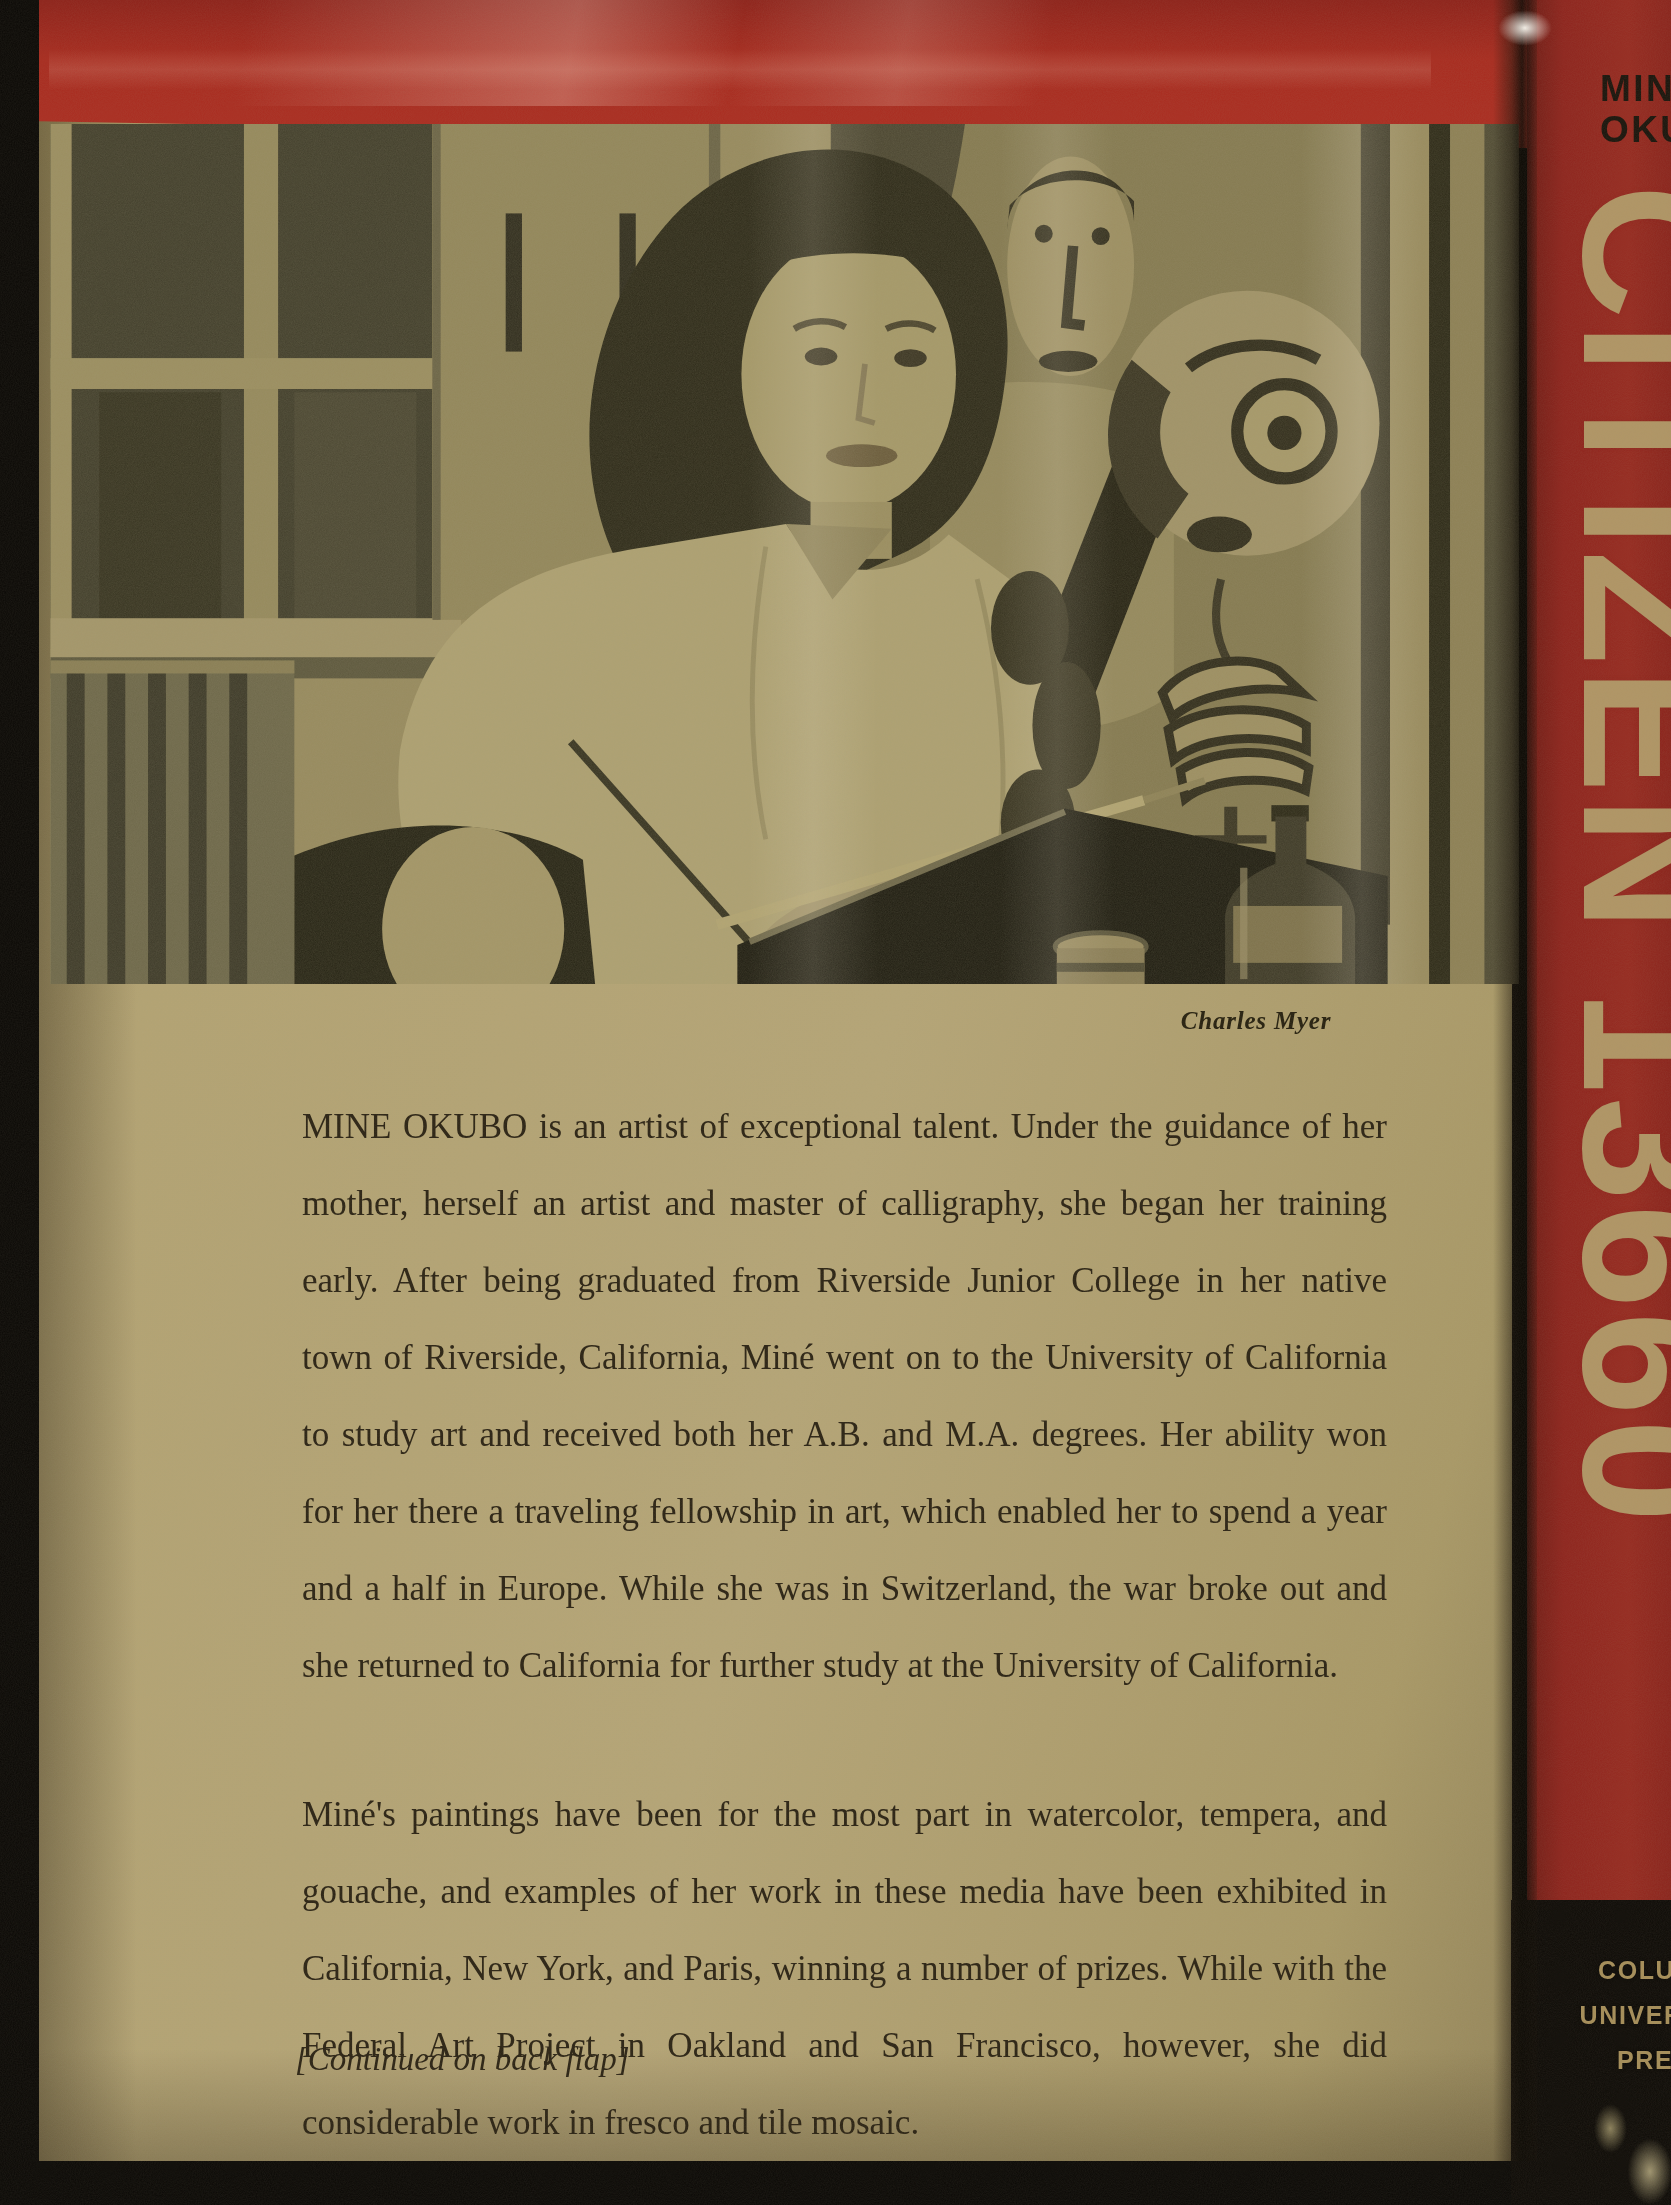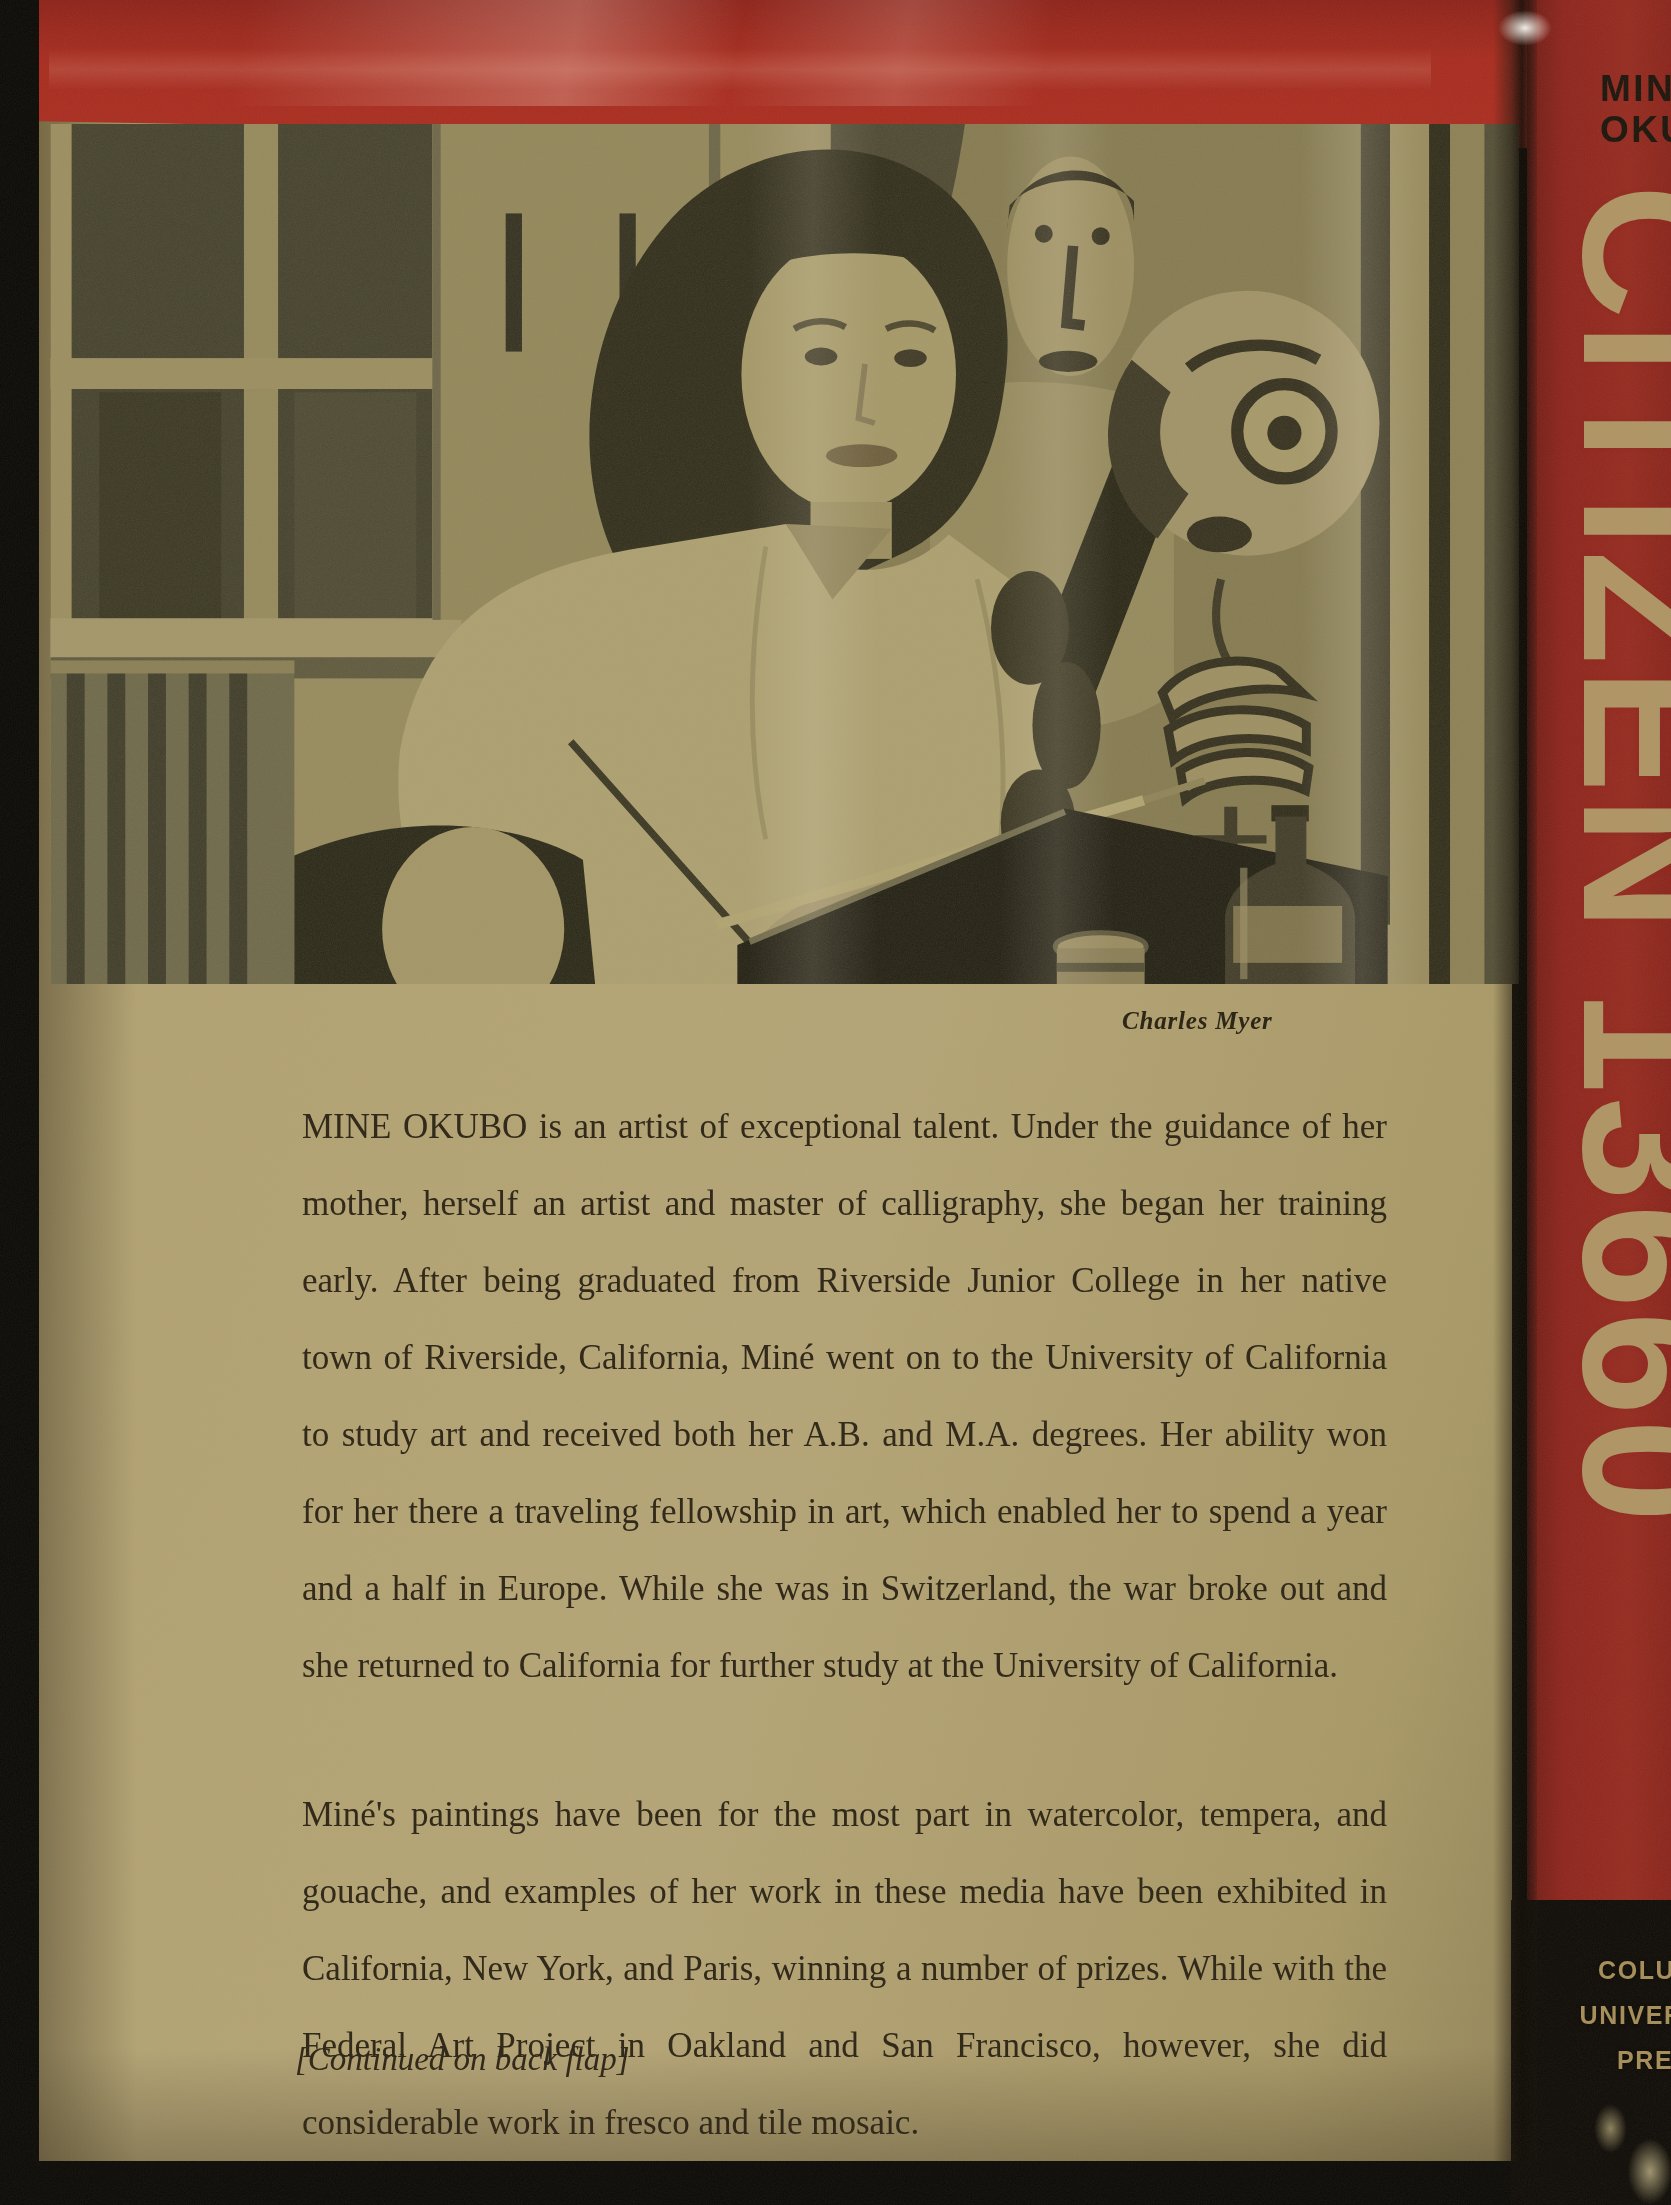--- a/index.html
+++ b/index.html
@@ -81,21 +81,21 @@
   #photo{position:absolute;left:50px;top:124px;width:1469px;height:860px;}
   .photo-glare{position:absolute;pointer-events:none;}
   #photo-glare-1{left:748px;top:124px;width:130px;height:860px;
     background:linear-gradient(90deg,rgba(255,245,225,0),rgba(255,245,225,.13),rgba(255,245,225,0));}
   #photo-glare-2{left:1000px;top:124px;width:114px;height:860px;
     background:linear-gradient(90deg,rgba(255,245,225,0),rgba(255,245,225,.12),rgba(255,245,225,0));}
   #photo-glare-3{left:1301px;top:124px;width:122px;height:860px;
     background:linear-gradient(90deg,rgba(255,245,225,0),rgba(255,245,225,.17),rgba(255,245,225,0));}
   
   #photo-credit{
-    position:absolute;left:1122px;top:1007px;width:268px;text-align:left;
+    position:absolute;left:1122px;top:1007px;width:268px;text-align:center;
     font-family:"Liberation Serif",serif;font-style:italic;font-weight:700;
     font-size:25px;color:#26200f;letter-spacing:0.8px;
   }
   #bio{
     position:absolute;left:286px;top:1072px;width:1117px;
     font-size:35px;line-height:77px;color:#2b2314;text-align:justify;
   }
   #bio p{margin:16px;}
   #bio p + p{margin-top:72px;}
   #continued-note{

